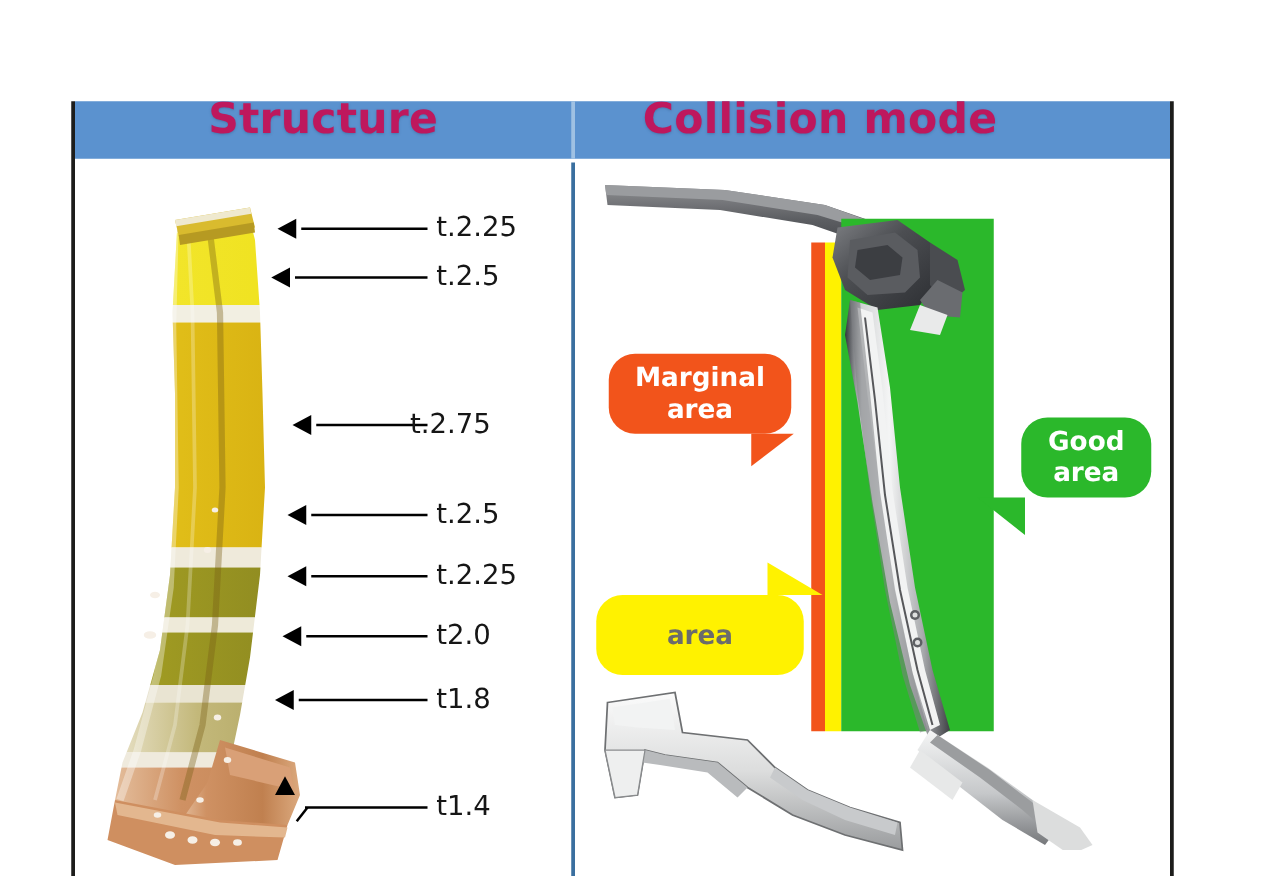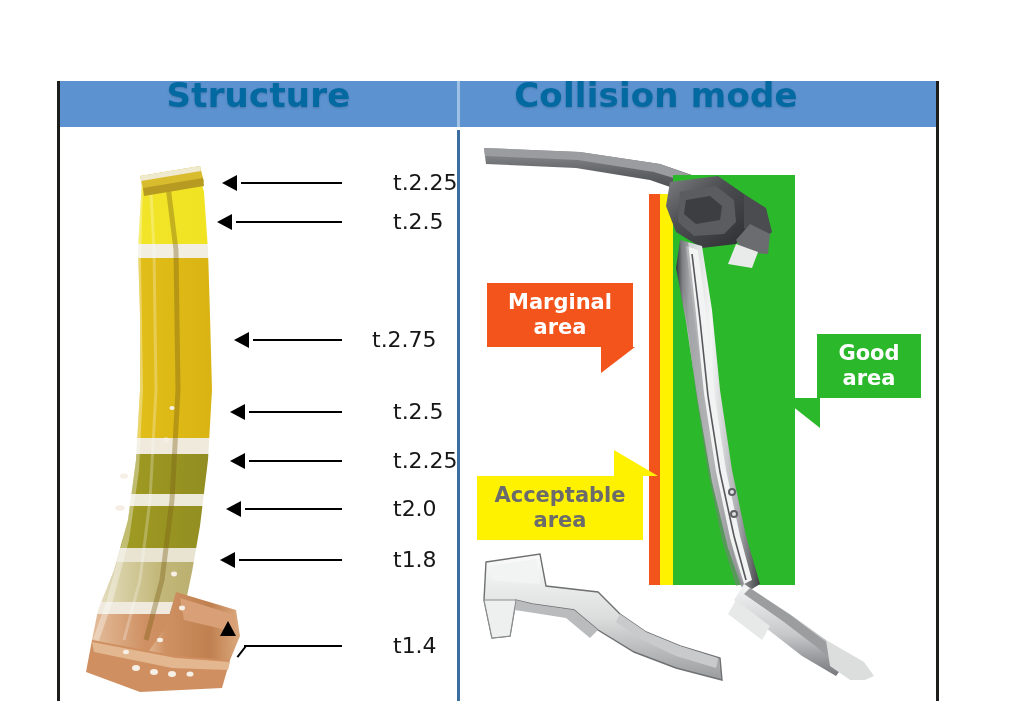--- a/index.html
+++ b/index.html
@@ -34,33 +34,32 @@
   .header-band-divider{
     position:absolute;left:457px;top:81px;width:3px;height:46px;
     background:#9fc1e3;
   }
   .header-cell{
     position:absolute;top:81px;height:46px;
     display:flex;align-items:flex-start;justify-content:center;
     overflow:hidden;
   }
   .header-cell span{
-    font-size:34px;font-weight:bold;color:#0369a1;
+    font-size:34px;font-weight:bold;color:#be185d;
     letter-spacing:.2px;line-height:40px;
     margin-top:-6px;
     text-shadow:0 1px 2px rgba(40,70,110,.35);
     white-space:nowrap;
   }
   #header-structure{left:60px;width:397px;}
   #header-collision{left:460px;width:392px;}
   .thickness-label{
     position:absolute;
     font-size:22px;color:#161616;white-space:nowrap;
     font-family:"DejaVu Sans", sans-serif;
-    margin-left:44px;
   }
   .leader{
     position:absolute;height:2px;background:#000000;
   }
   .arrow-head{
     position:absolute;width:0;height:0;
     border-top:8px solid transparent;
     border-bottom:8px solid transparent;
     border-right:15px solid #000000;
   }
@@ -75,21 +74,21 @@
   .band{
     position:absolute;
   }
   #band-marginal{left:649px;top:194px;width:11px;height:391px;background:#f2541b;}
   #band-acceptable{left:660px;top:194px;width:13px;height:391px;background:#fff200;}
   #band-good{left:673px;top:175px;width:122px;height:410px;background:#2bb82b;}
 
   .callout{
     position:absolute;
     display:flex;flex-direction:column;align-items:center;justify-content:center;
-    font-size:21px;font-weight:bold;line-height:25px;text-align:center;
+    font-size:21px;font-weight:bold;line-height:25px;text-align:center;border-radius:21px;
   }
   #callout-marginal{
     left:487px;top:283px;width:146px;height:64px;
     background:#f2541b;color:#ffffff;
   }
   #callout-acceptable{
     left:477px;top:476px;width:166px;height:64px;
     background:#fff200;color:#6b6b6b;
   }
   #callout-good{
@@ -374,21 +373,20 @@
     </svg>
   </div>
 
   <div class="callout" id="callout-marginal">
     <div>Marginal</div>
     <div>area</div>
   </div>
   <div class="callout-tail" id="tail-marginal"></div>
 
   <div class="callout" id="callout-acceptable">
-    <div>Acceptable</div>
     <div>area</div>
   </div>
   <div class="callout-tail" id="tail-acceptable"></div>
 
   <div class="callout" id="callout-good">
     <div>Good</div>
     <div>area</div>
   </div>
   <div class="callout-tail" id="tail-good"></div>
 

